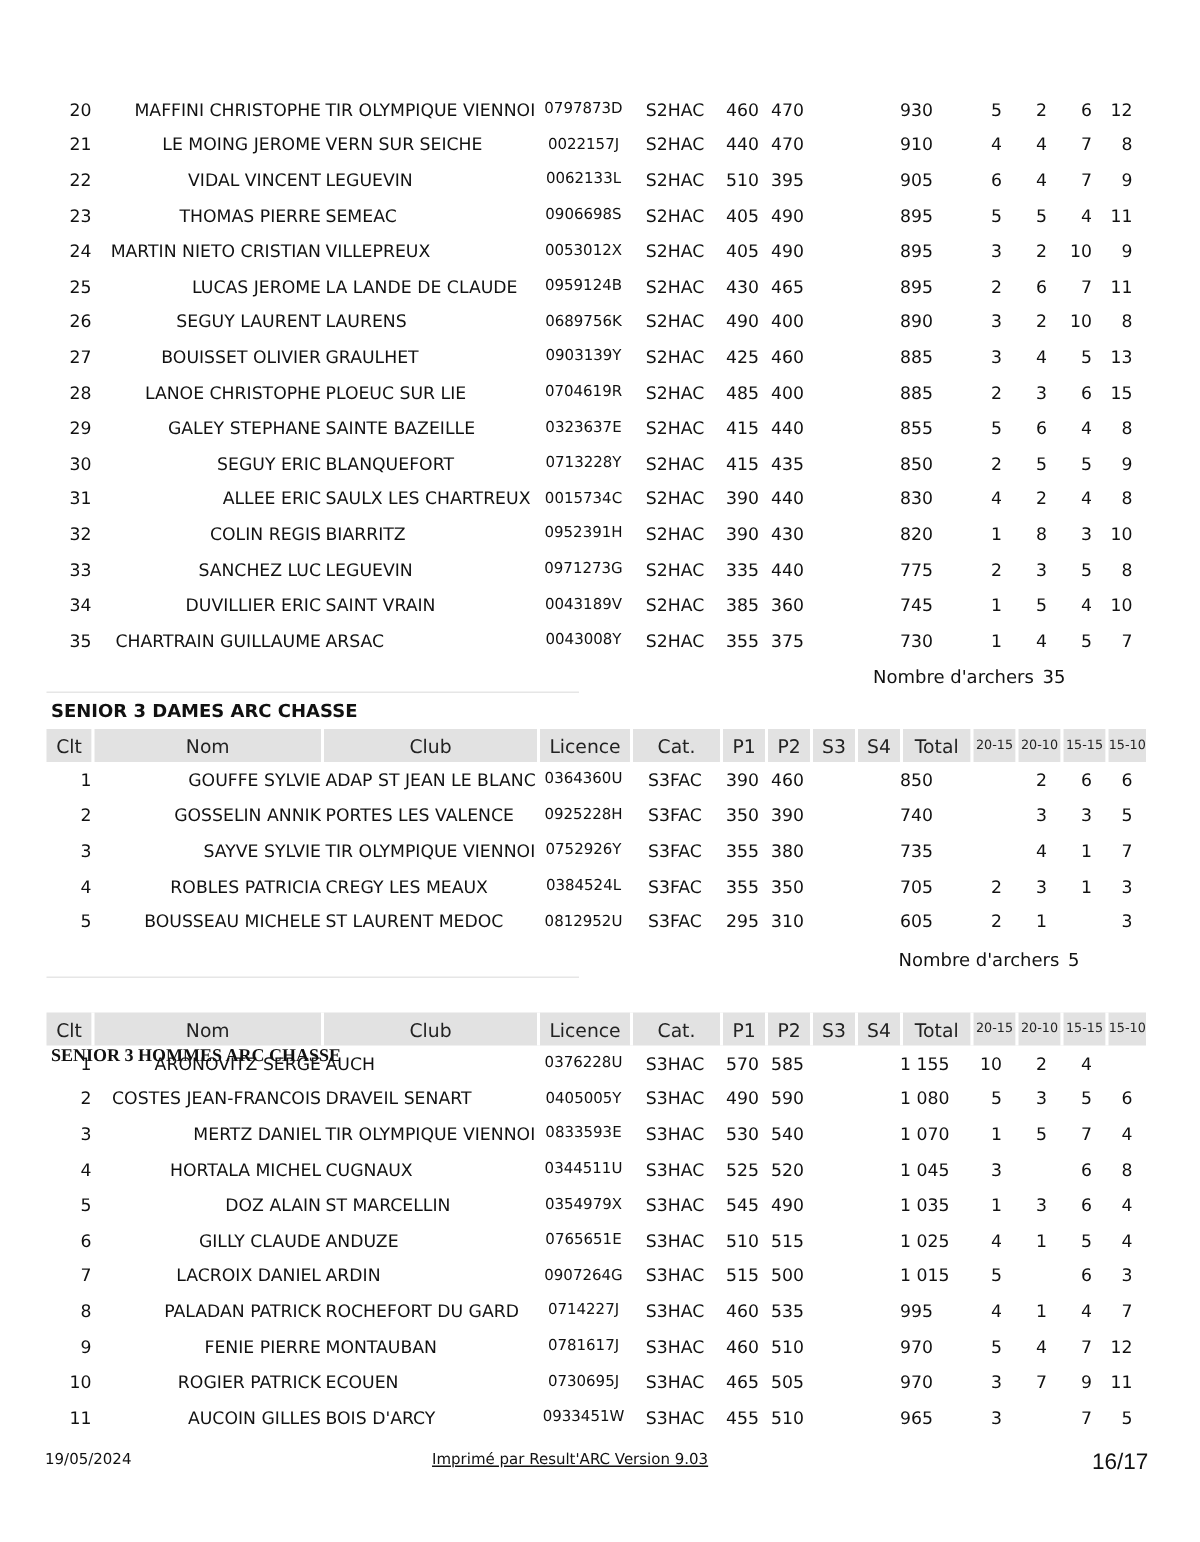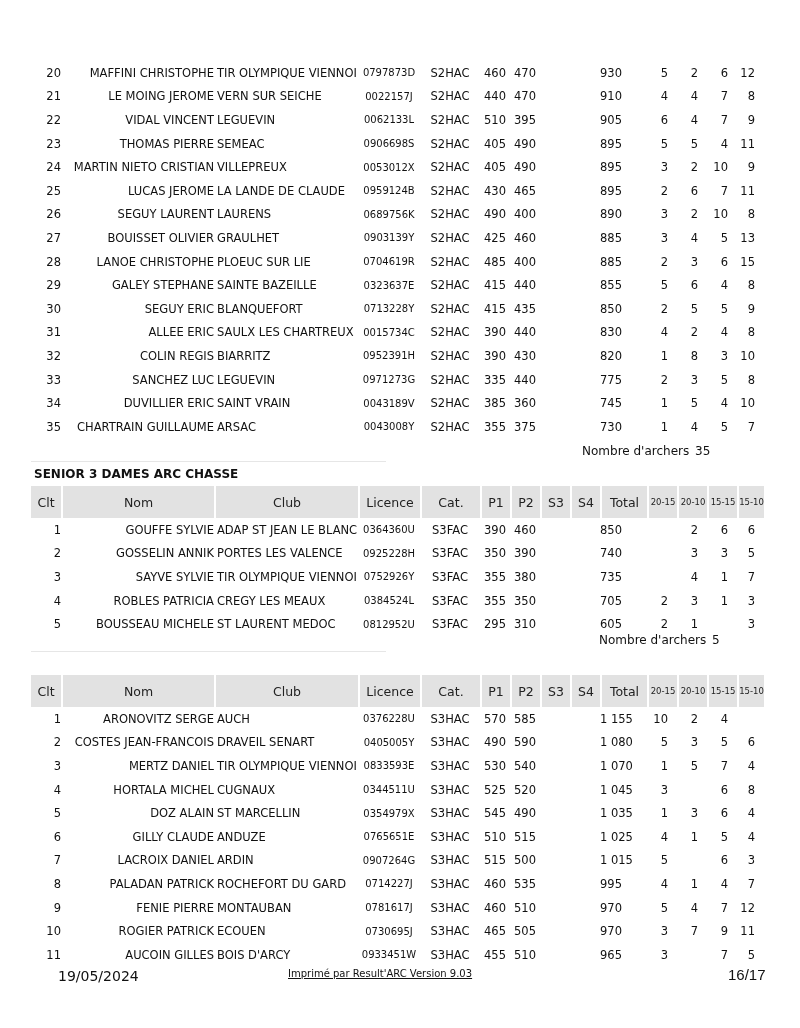--- a/index.html
+++ b/index.html
@@ -1,36 +1,36 @@
 <!DOCTYPE html>
 <html><head>
 <meta charset="utf-8">
 <style>
   html, body { margin: 0; padding: 0; background: #ffffff; }
   body { width: 800px; height: 1028px; position: relative; overflow: hidden;
          font-family: "DejaVu Sans", sans-serif; color: #111; }
   .page { position: absolute; left: 0; top: 0; width: 800px; }
   table.res { position: absolute; left: 31px; width: 733px; border-collapse: separate; border-spacing: 0; table-layout: fixed; font-size: 11.5px; }
   table.res td, table.res th { padding: 0; height: 23.6px; white-space: nowrap; overflow: hidden; }
-  table.res th { background: #e2e2e2; font-weight: normal; font-size: 12.5px; height: 32px; border-left: 2px solid #fff; text-align: center; color: #222; }
+  table.res th { background: #e2e2e2; font-weight: normal; font-size: 12.5px; height: 22px; border-left: 2px solid #fff; text-align: center; color: #222; }
   table.res th:first-child { border-left: none; }
   table.res th.sm { font-size: 8.5px; }
   .c-clt { text-align: right; }
   .c-nom { padding-left: 3px !important; text-align: right; }
   .c-club { padding-left: 3px !important; }
   .c-lic { font-size: 10px; text-align: center; }
   .c-cat { text-align: center; }
   .c-num { text-align: center; }
   .c-tot { text-align: left; padding-right: 4px !important; }
   .c-r { text-align: right; padding-right: 9px !important; }
   .count-row { position: absolute; left: 582px; font-size: 12px; }
   .count-row .lbl { display: inline-block; width: 113px; }
   .sec-title { position: absolute; left: 34px; font-weight: bold; font-size: 12px; color: #111; }
   .sec-line { position: absolute; left: 31px; width: 355px; height: 1px; background: #e6e6e6; }
-  .footer-date { position: absolute; left: 58px; top: 968px; font-size: 14px; }
+  .footer-date { position: absolute; left: 30px; top: 968px; font-size: 10px; }
   .footer-mid { position: absolute; left: 288px; top: 968px; font-size: 10px; text-decoration: underline; }
   .footer-page { position: absolute; left: 728px; top: 966px; font-size: 15px; font-family: "Liberation Sans", sans-serif; }
 </style>
 </head>
 <body>
 
 <div class="page">
 
   <table class="res" style="top:61px;">
     <colgroup>

